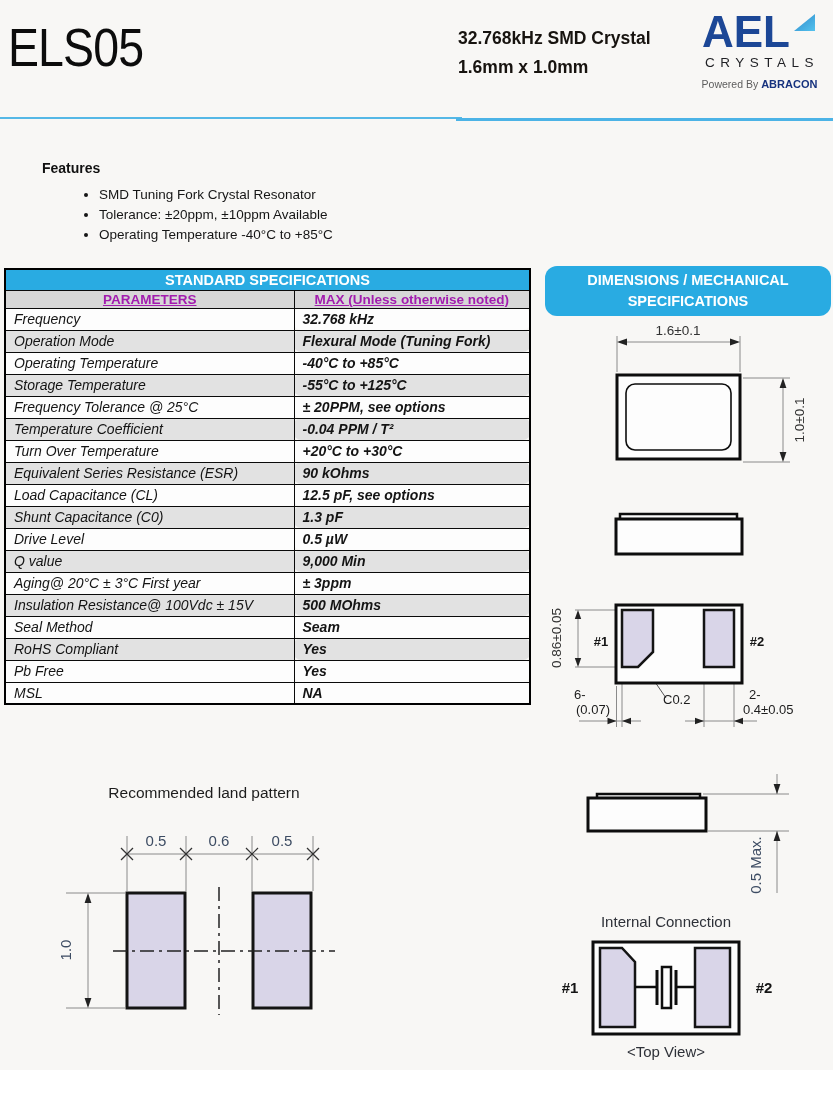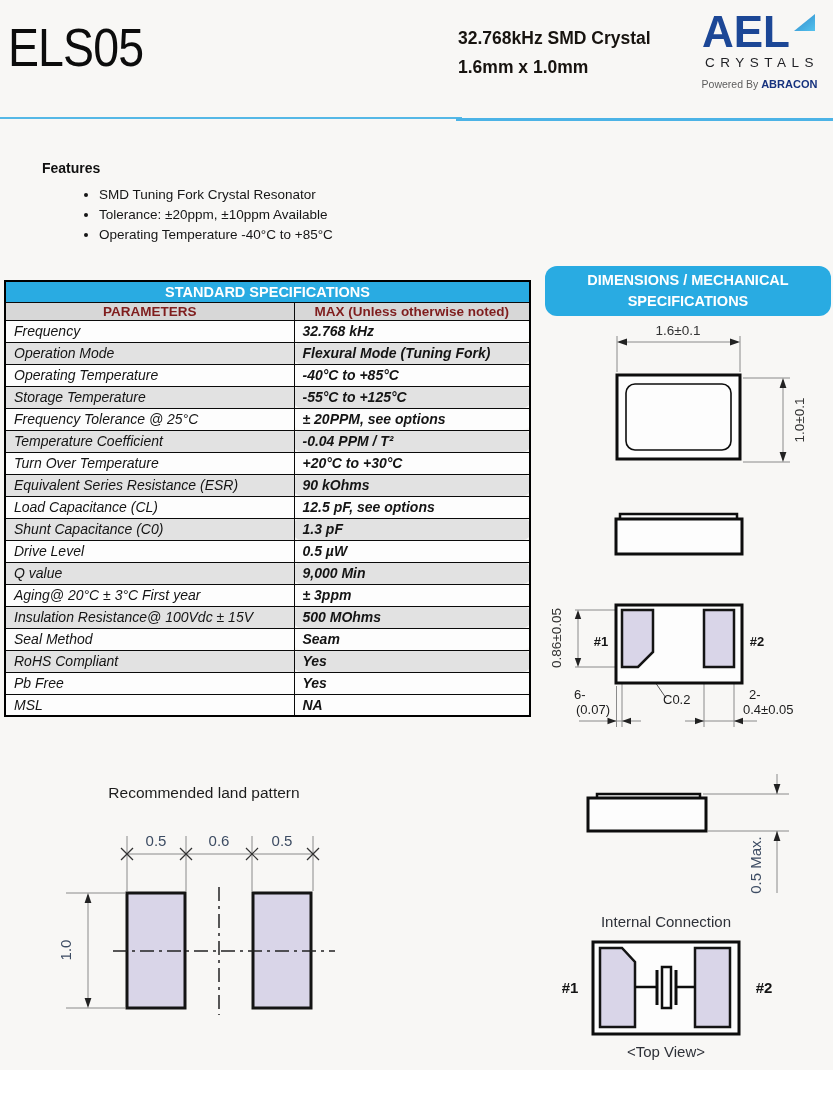--- a/index.html
+++ b/index.html
@@ -24,25 +24,25 @@
   .divider-l{left:0; top:117px; width:462px; height:2px; background:#55b8e6;}
   .divider-r{left:456px; top:118px; width:377px; height:3px; background:#4cb3e6;}
 
   
   .features{left:42px; top:160px;}
   .features-title{font-size:14px; font-weight:bold; color:#111;}
   .features ul{margin:9px 0 0 0; padding-left:57px; list-style:disc;}
   .features li{font-size:13.5px; line-height:20px; color:#161616;}
 
   
-  .spec-table{left:4px; top:280px; width:525px; border-collapse:collapse; table-layout:fixed;}
+  .spec-table{left:4px; top:268px; width:525px; border-collapse:collapse; table-layout:fixed;}
   .spec-table td,.spec-table th{border:1.5px solid #0a0a0a; box-sizing:border-box; overflow:hidden; white-space:nowrap;}
   .spec-table{border:2px solid #000;}
   .spec-title{background:#29abe2; color:#fff; font-weight:bold; font-size:14.5px; text-align:center; height:21px;}
-  .spec-head th{background:#d7d7d7; color:#7f1d1d; font-weight:bold; font-size:13.5px; text-align:center; height:17px;}
+  .spec-head th{background:#d7d7d7; color:#a21caf; font-weight:bold; font-size:13.5px; text-align:center; height:17px;text-decoration:underline;}
   .spec-table tbody td{height:22px; font-size:14px; padding:0 8px;font-style:italic;}
   .spec-table tbody td.param{font-weight:normal;}
   .spec-table tbody td.val{font-weight:bold;border-radius:7px;}
   .spec-table tbody tr{background:#fdfdfd;}
   .spec-table tbody tr.shaded{background:#e2e2e2;}
 
   
   .dim-panel{left:545px; top:266px; width:286px; height:50px; background:#29abe2; color:#fff;
     font-weight:bold; font-size:14.5px; line-height:21px; text-align:center;
     display:flex; flex-direction:column; justify-content:center;border-radius:12px;}

